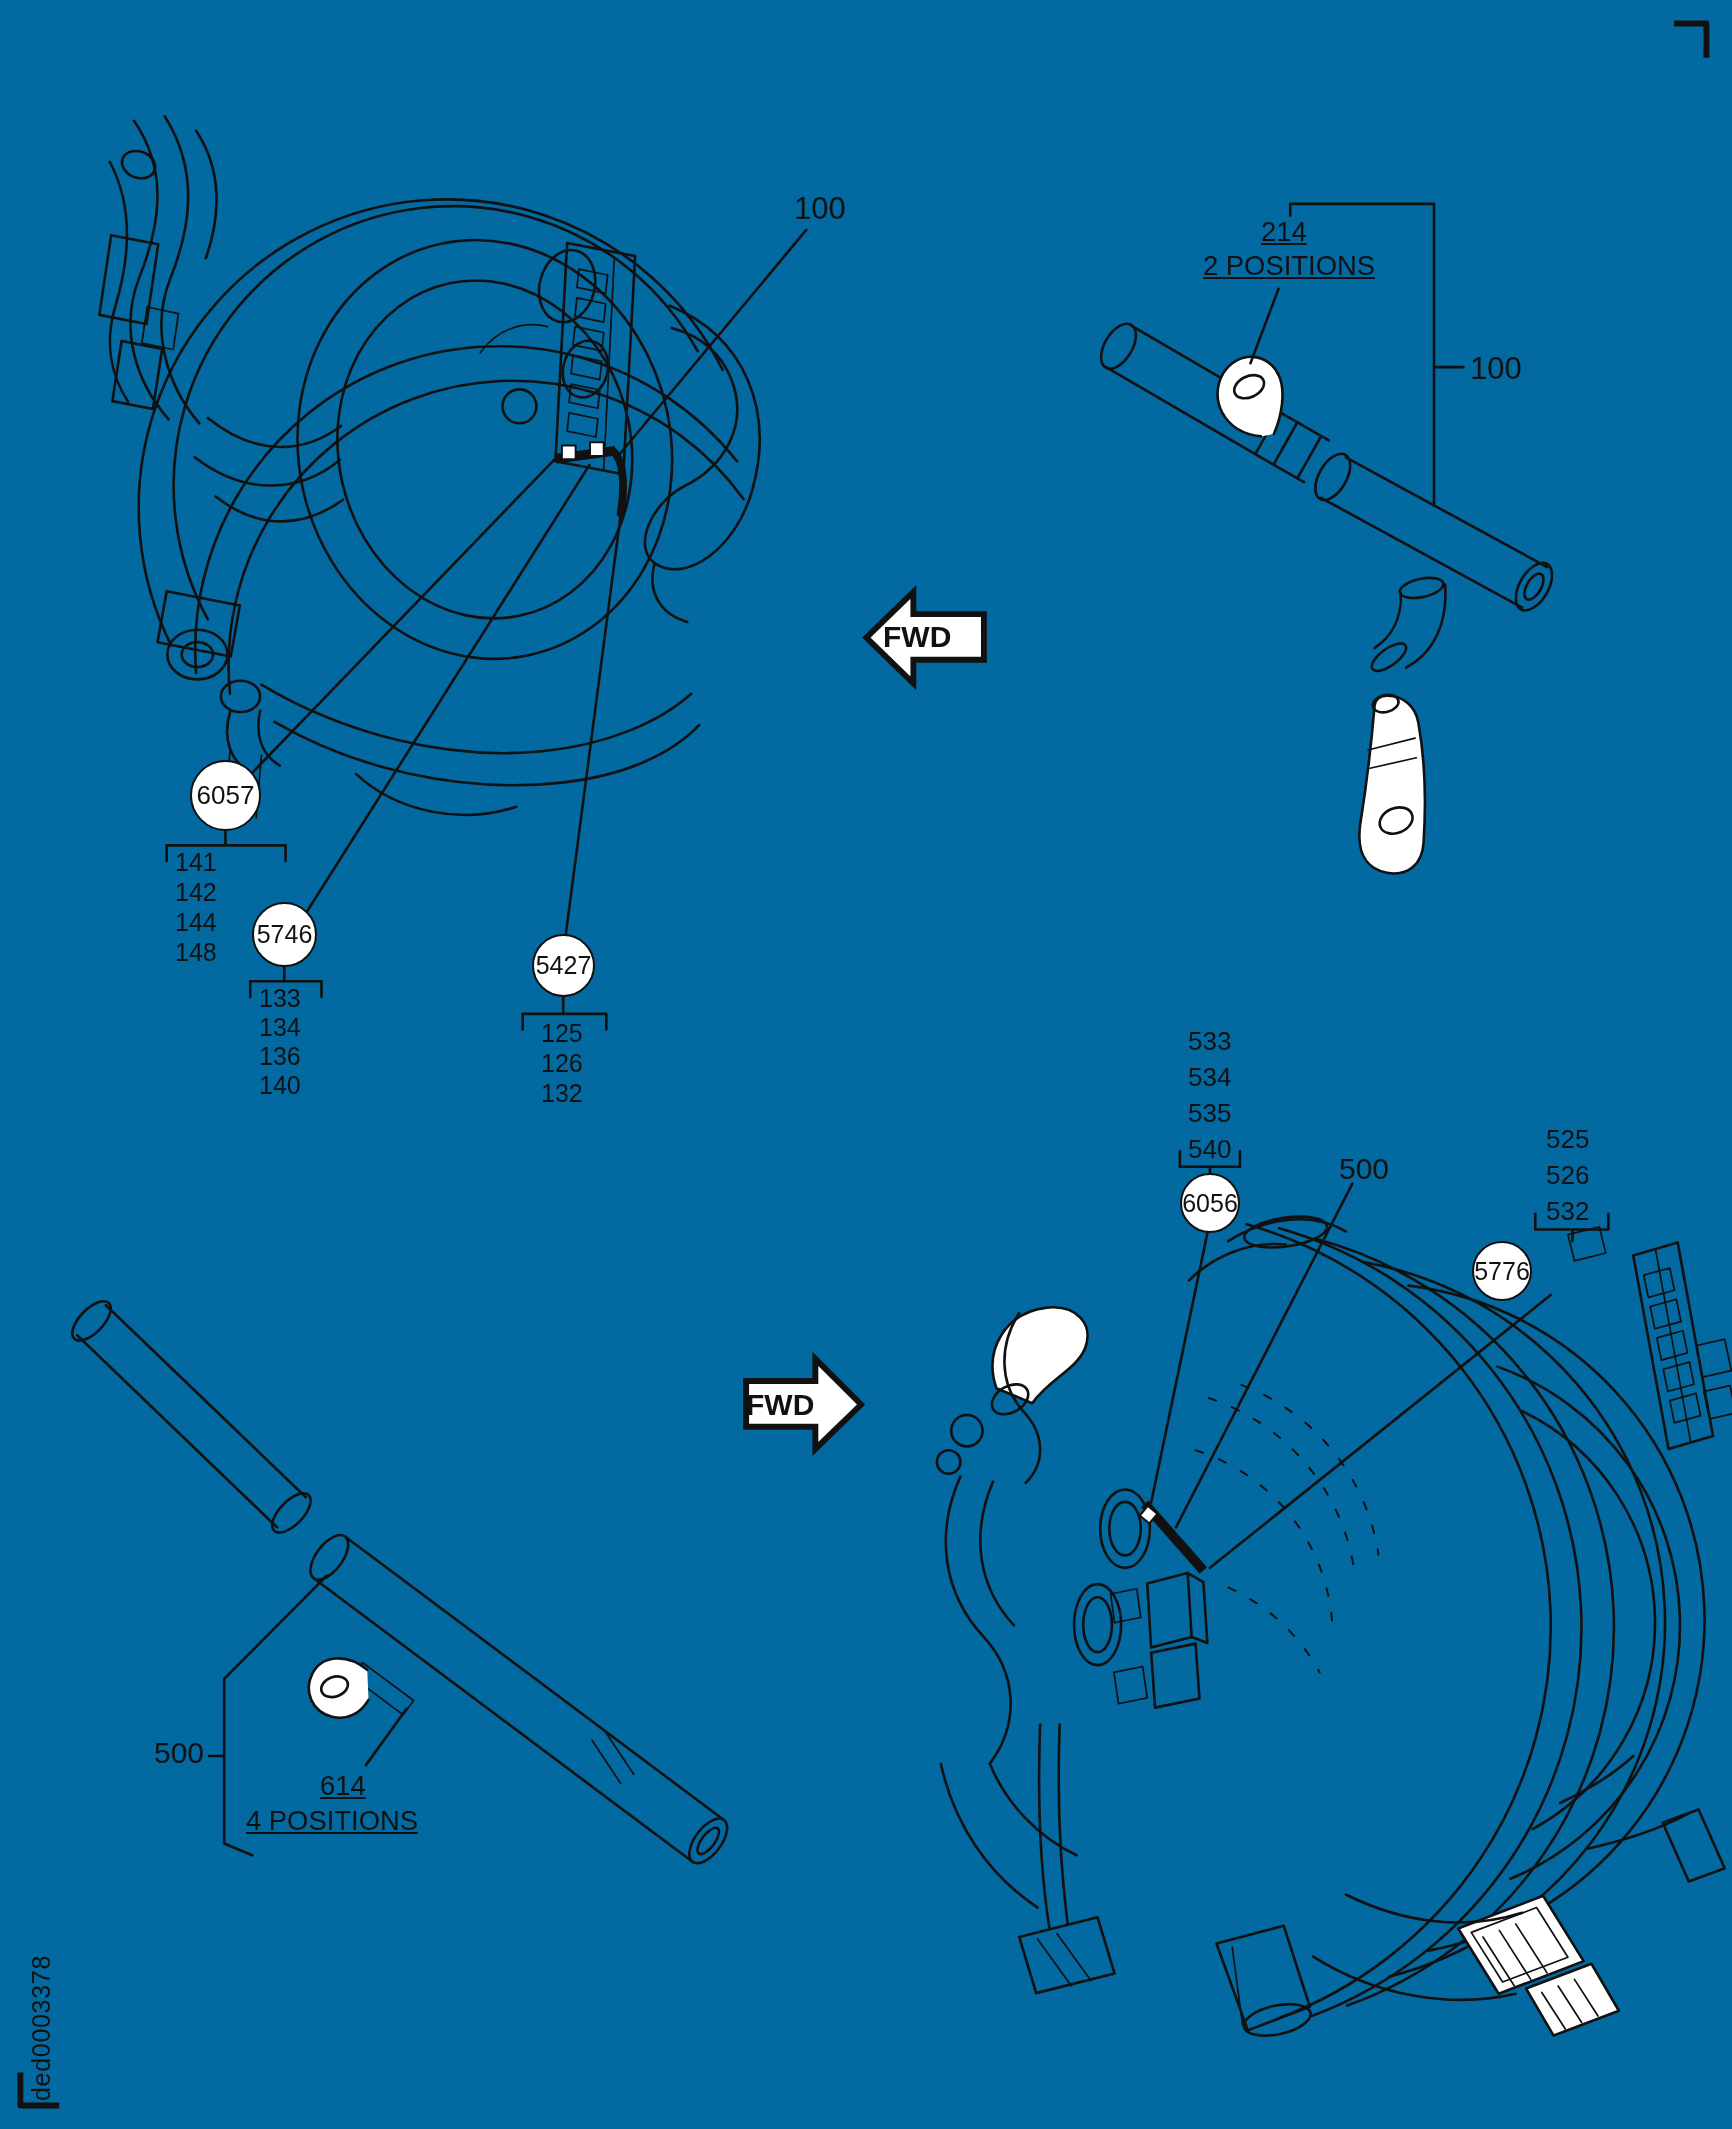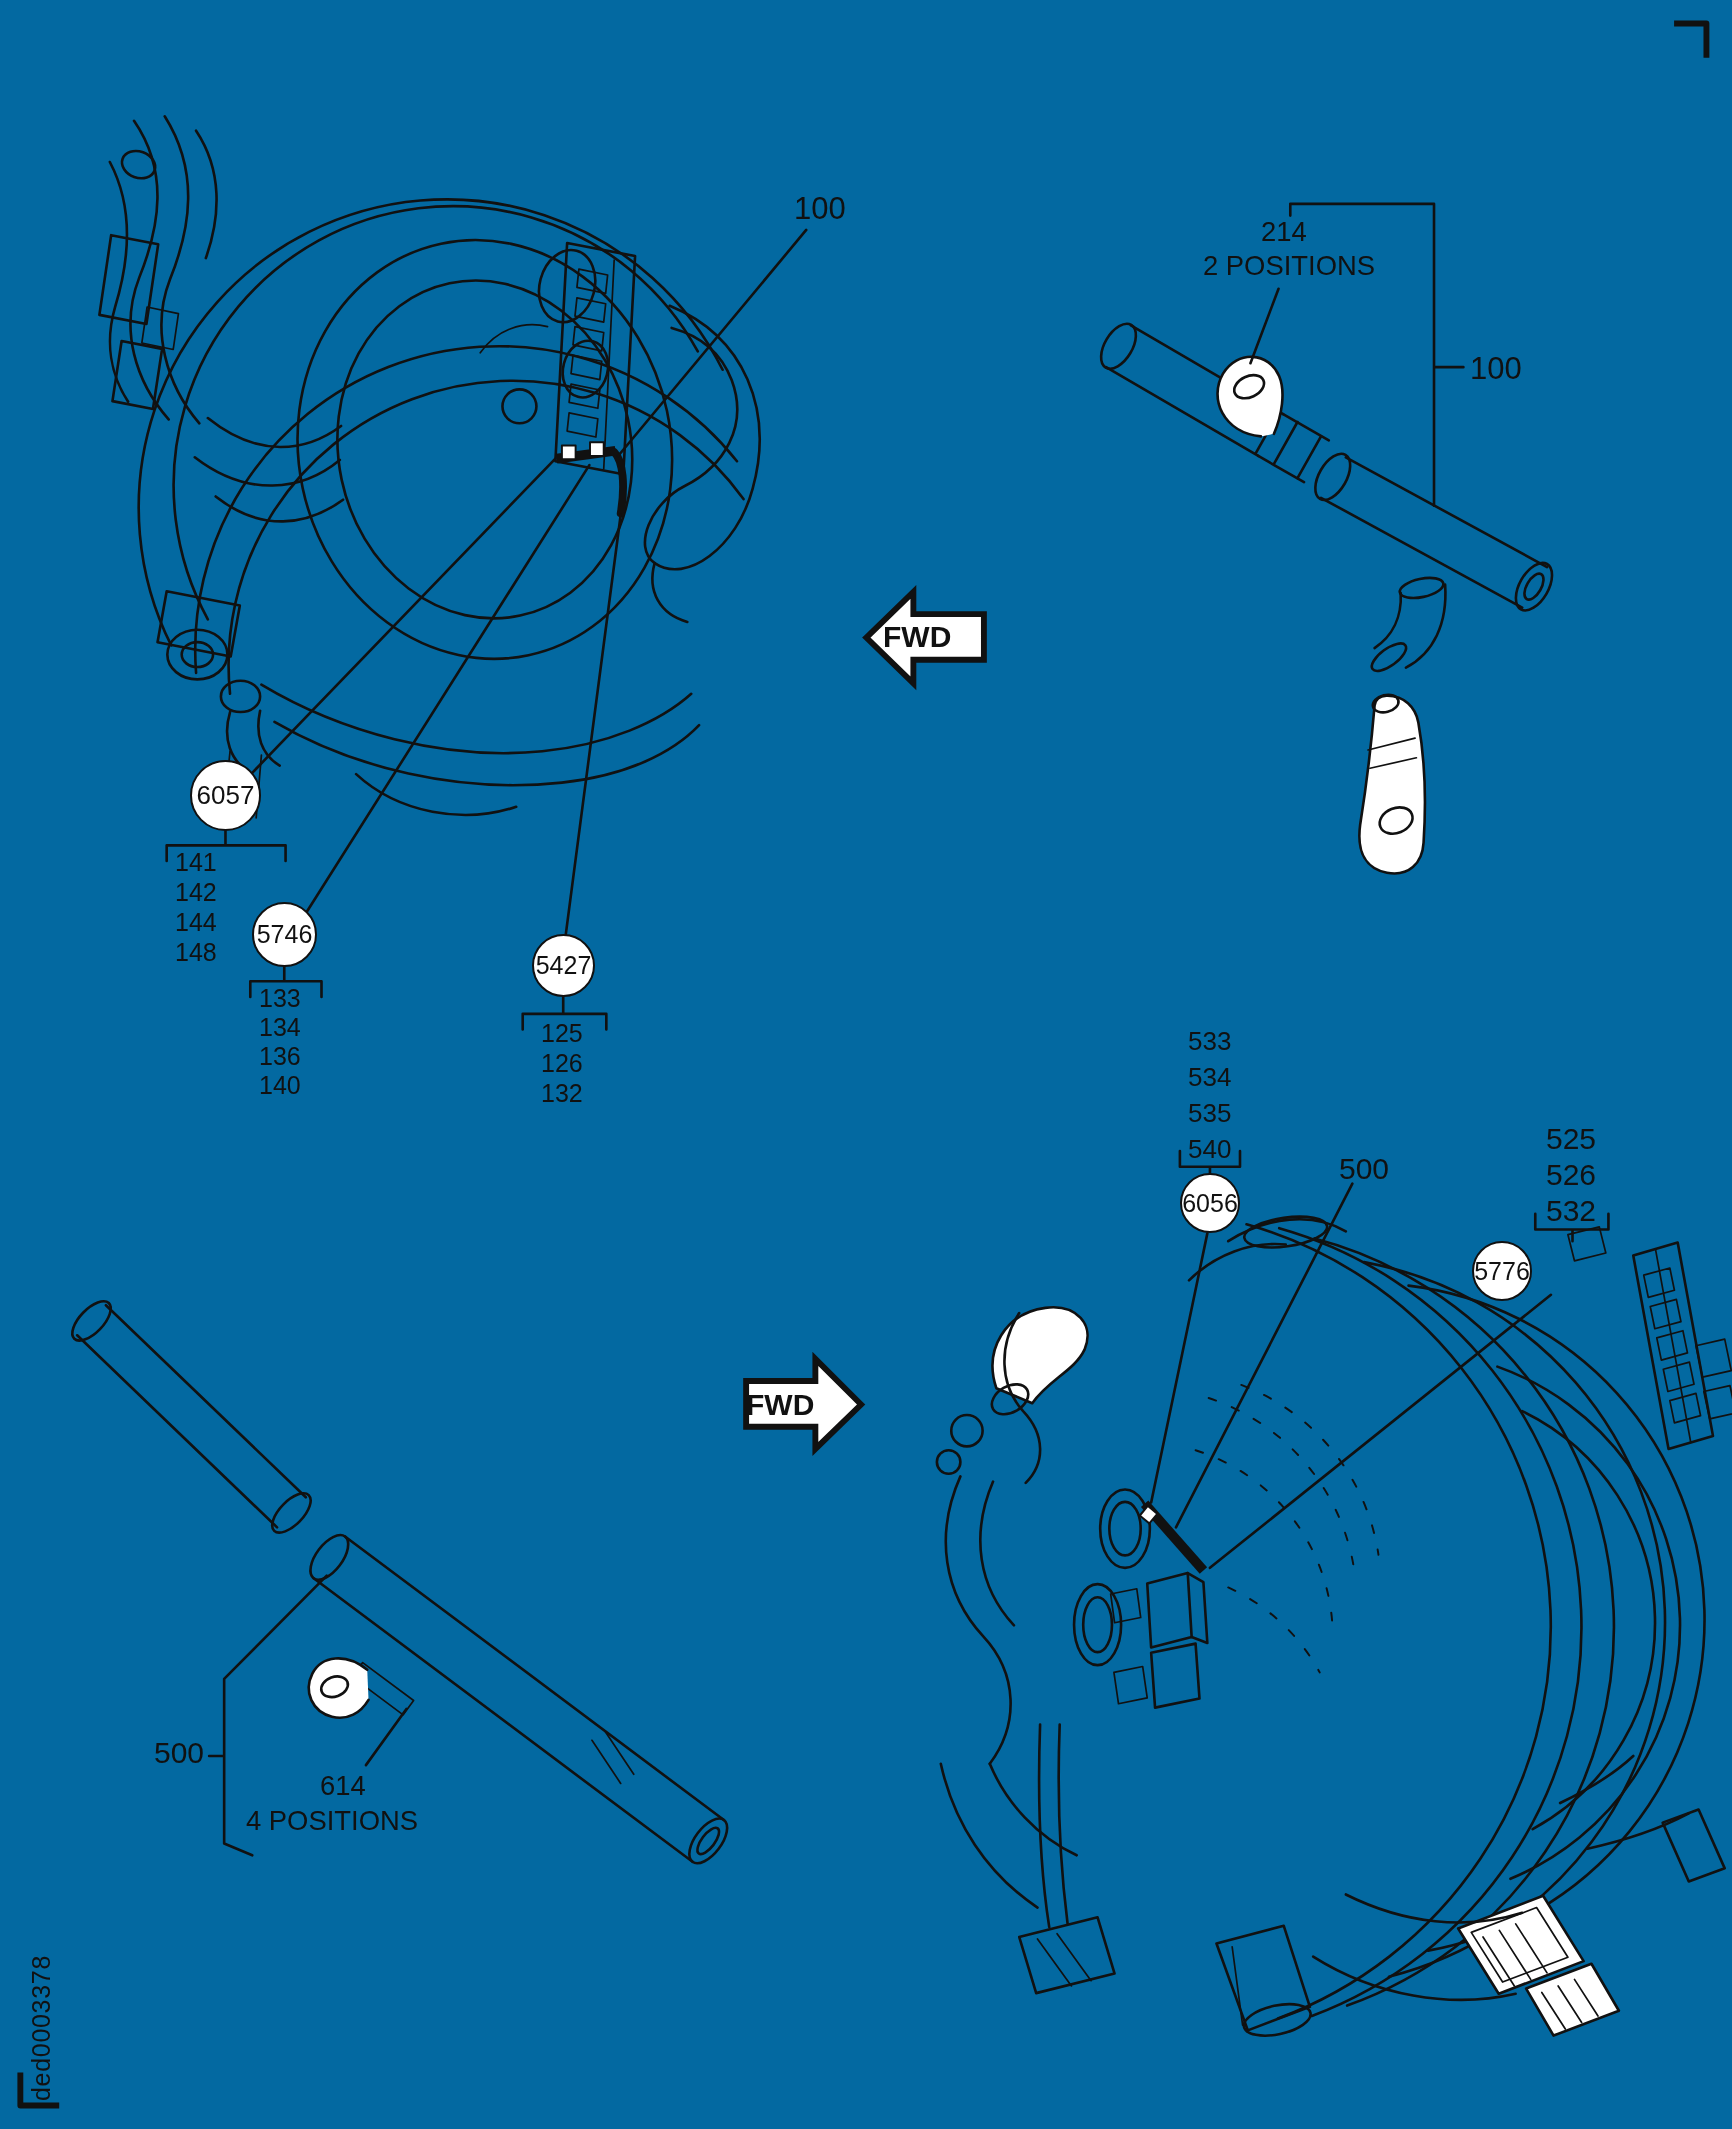--- a/index.html
+++ b/index.html
@@ -19,32 +19,32 @@
   svg.art .ld{stroke-width:3.5;}
   svg.art .br{stroke-width:4.5;}
   svg.art .fine{stroke-width:2.6;}
   svg.art .arrow{stroke-width:9;fill:#fff;stroke-linejoin:miter;}
   svg.art .corner{stroke-width:9;stroke-linecap:square;}
   svg.art .clamp{fill:#fff;stroke-width:3;}
   svg.art .dash{stroke-width:3;stroke-dasharray:12 26;}
   .lbl{position:absolute;line-height:1;white-space:nowrap;}
   .f48{font-size:31px;}
   .f46{font-size:30px;}
-  .f42{font-size:27.4px;}
+  .f42{font-size:27.4px;text-decoration:underline;}
   .callout{
     position:absolute;border:2.6px solid #111;border-radius:50%;
     display:flex;align-items:center;justify-content:center;
     background:#fff;box-sizing:border-box;
   }
   .num-list{position:absolute;}
   .num-list div{white-space:nowrap;}
   .lh46 div{line-height:30px;font-size:25px;}
   .lh44 div{line-height:29px;font-size:25px;}
   .lh55 div{line-height:36px;font-size:26px;}
-  .lh55b div{line-height:36px;font-size:30px;}
+  .lh55b div{line-height:36px;font-size:26px;}
   .fwd-label{position:absolute;font-weight:700;font-size:30px;text-align:left;line-height:1;}
   .figure-code{
     position:absolute;left:27.4px;top:2101px;
     transform-origin:0 0;transform:rotate(-90deg);
     font-size:25px;letter-spacing:0.7px;
   }
 </style>
 </head>
 <body>
 

